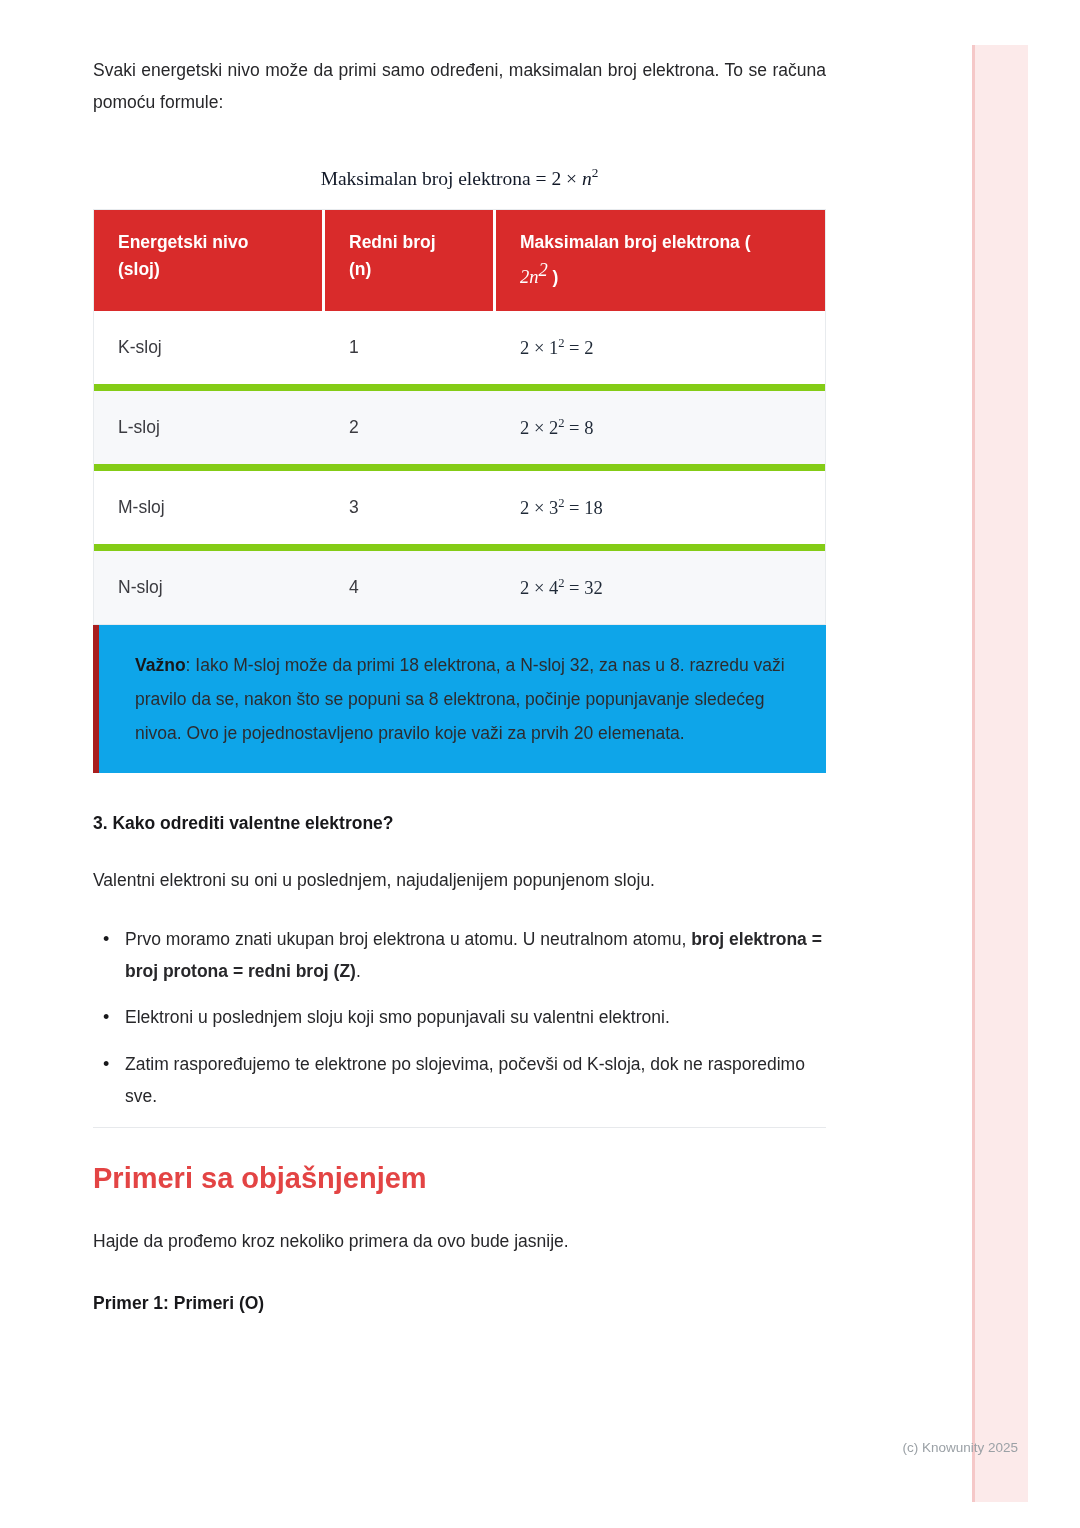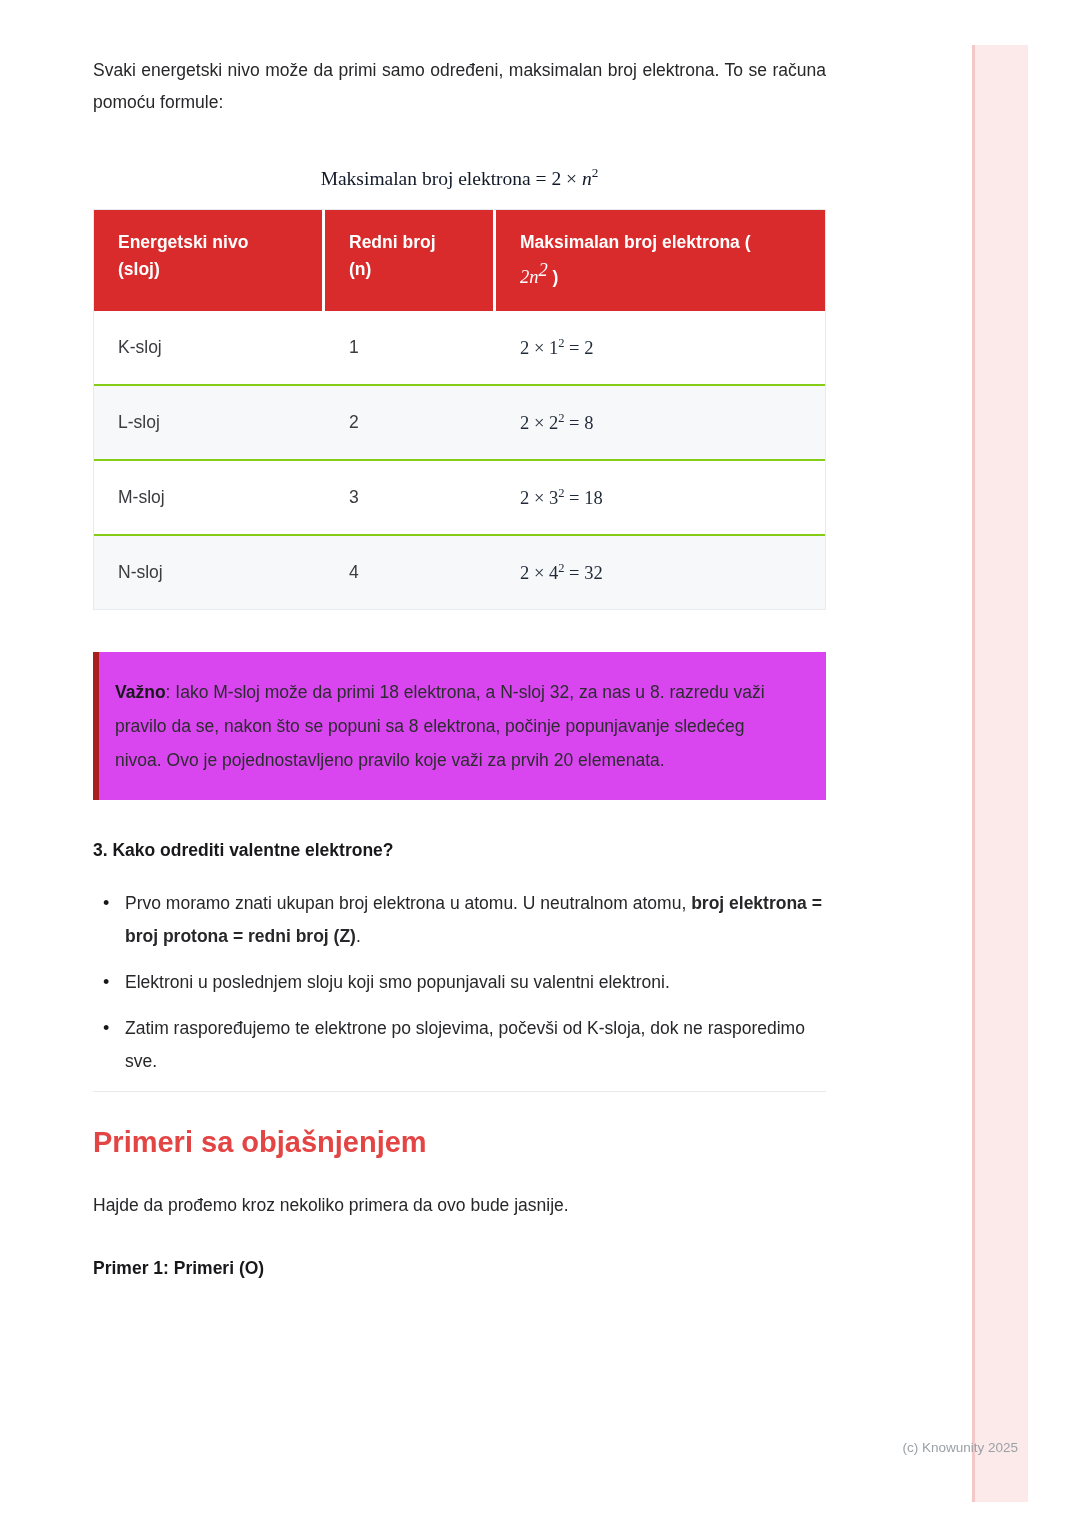--- a/index.html
+++ b/index.html
@@ -80,36 +80,35 @@
     vertical-align: top;
   }
   thead th:not(:last-child) { border-right: 3px solid #ffffff; }
   .th-math { font-family: "Liberation Serif", serif; font-style: italic; font-weight: normal; font-size: 18.5px; }
   tbody td {
     height: 73px;
     padding: 0 24px;
     vertical-align: middle;
     font-size: 17.5px;
     color: #3b3b40;
-    border-bottom: 2px solid #84cc16;
+    border-bottom: 7px solid #84cc16;
     background: #ffffff;
   }
   tbody tr:nth-child(even) td { background: #f7f8fa; }
   tbody tr:last-child td { border-bottom: none; }
   td.math-cell {
     font-family: "Liberation Serif", serif;
     font-size: 18.5px;
     color: #1f2937;
   }
 
   .callout {
-    margin-top: 42px;
-    background: #d946ef;
+    background: #0ea5e9;
     border-left: 6px solid #a91f1f;
-    padding: 23px 30px 23px 16px;
+    padding: 23px 30px 23px 36px;
   }
   .callout p { margin: 0; font-size: 17.5px; line-height: 1.95; color: #2c2c30; }
   .callout strong { color: #18181b; }
 
   .h3 {
     margin: 40px 0 0 0;
     font-size: 17.5px;
     font-weight: bold;
     color: #18181b;
   }
@@ -220,20 +219,21 @@
         </tbody>
       </table>
     </div>
 
     <div class="callout">
       <p><strong>Važno</strong><span>: Iako M-sloj može da primi 18 elektrona, a N-sloj 32, za nas u 8. razredu važi pravilo da se, nakon što se popuni sa 8 elektrona, počinje popunjavanje sledećeg nivoa. Ovo je pojednostavljeno pravilo koje važi za prvih 20 elemenata.</span></p>
     </div>
 
     <h3 class="h3">3. Kako odrediti valentne elektrone?</h3>
 
+    <p class="para valent-intro">Valentni elektroni su oni u poslednjem, najudaljenijem popunjenom sloju.</p>
 
     <ul class="steps">
       <li><span>Prvo moramo znati ukupan broj elektrona u atomu. U neutralnom atomu, </span><strong>broj elektrona = broj protona = redni broj (Z)</strong><span>.</span></li>
       <li><span>Elektroni u poslednjem sloju koji smo popunjavali su valentni elektroni.</span><strong></strong><span></span></li>
       <li><span>Zatim raspoređujemo te elektrone po slojevima, počevši od K-sloja, dok ne rasporedimo sve.</span><strong></strong><span></span></li>
     </ul>
 
     <hr class="divider">
 
     <h2 class="h2-red">Primeri sa objašnjenjem</h2>

